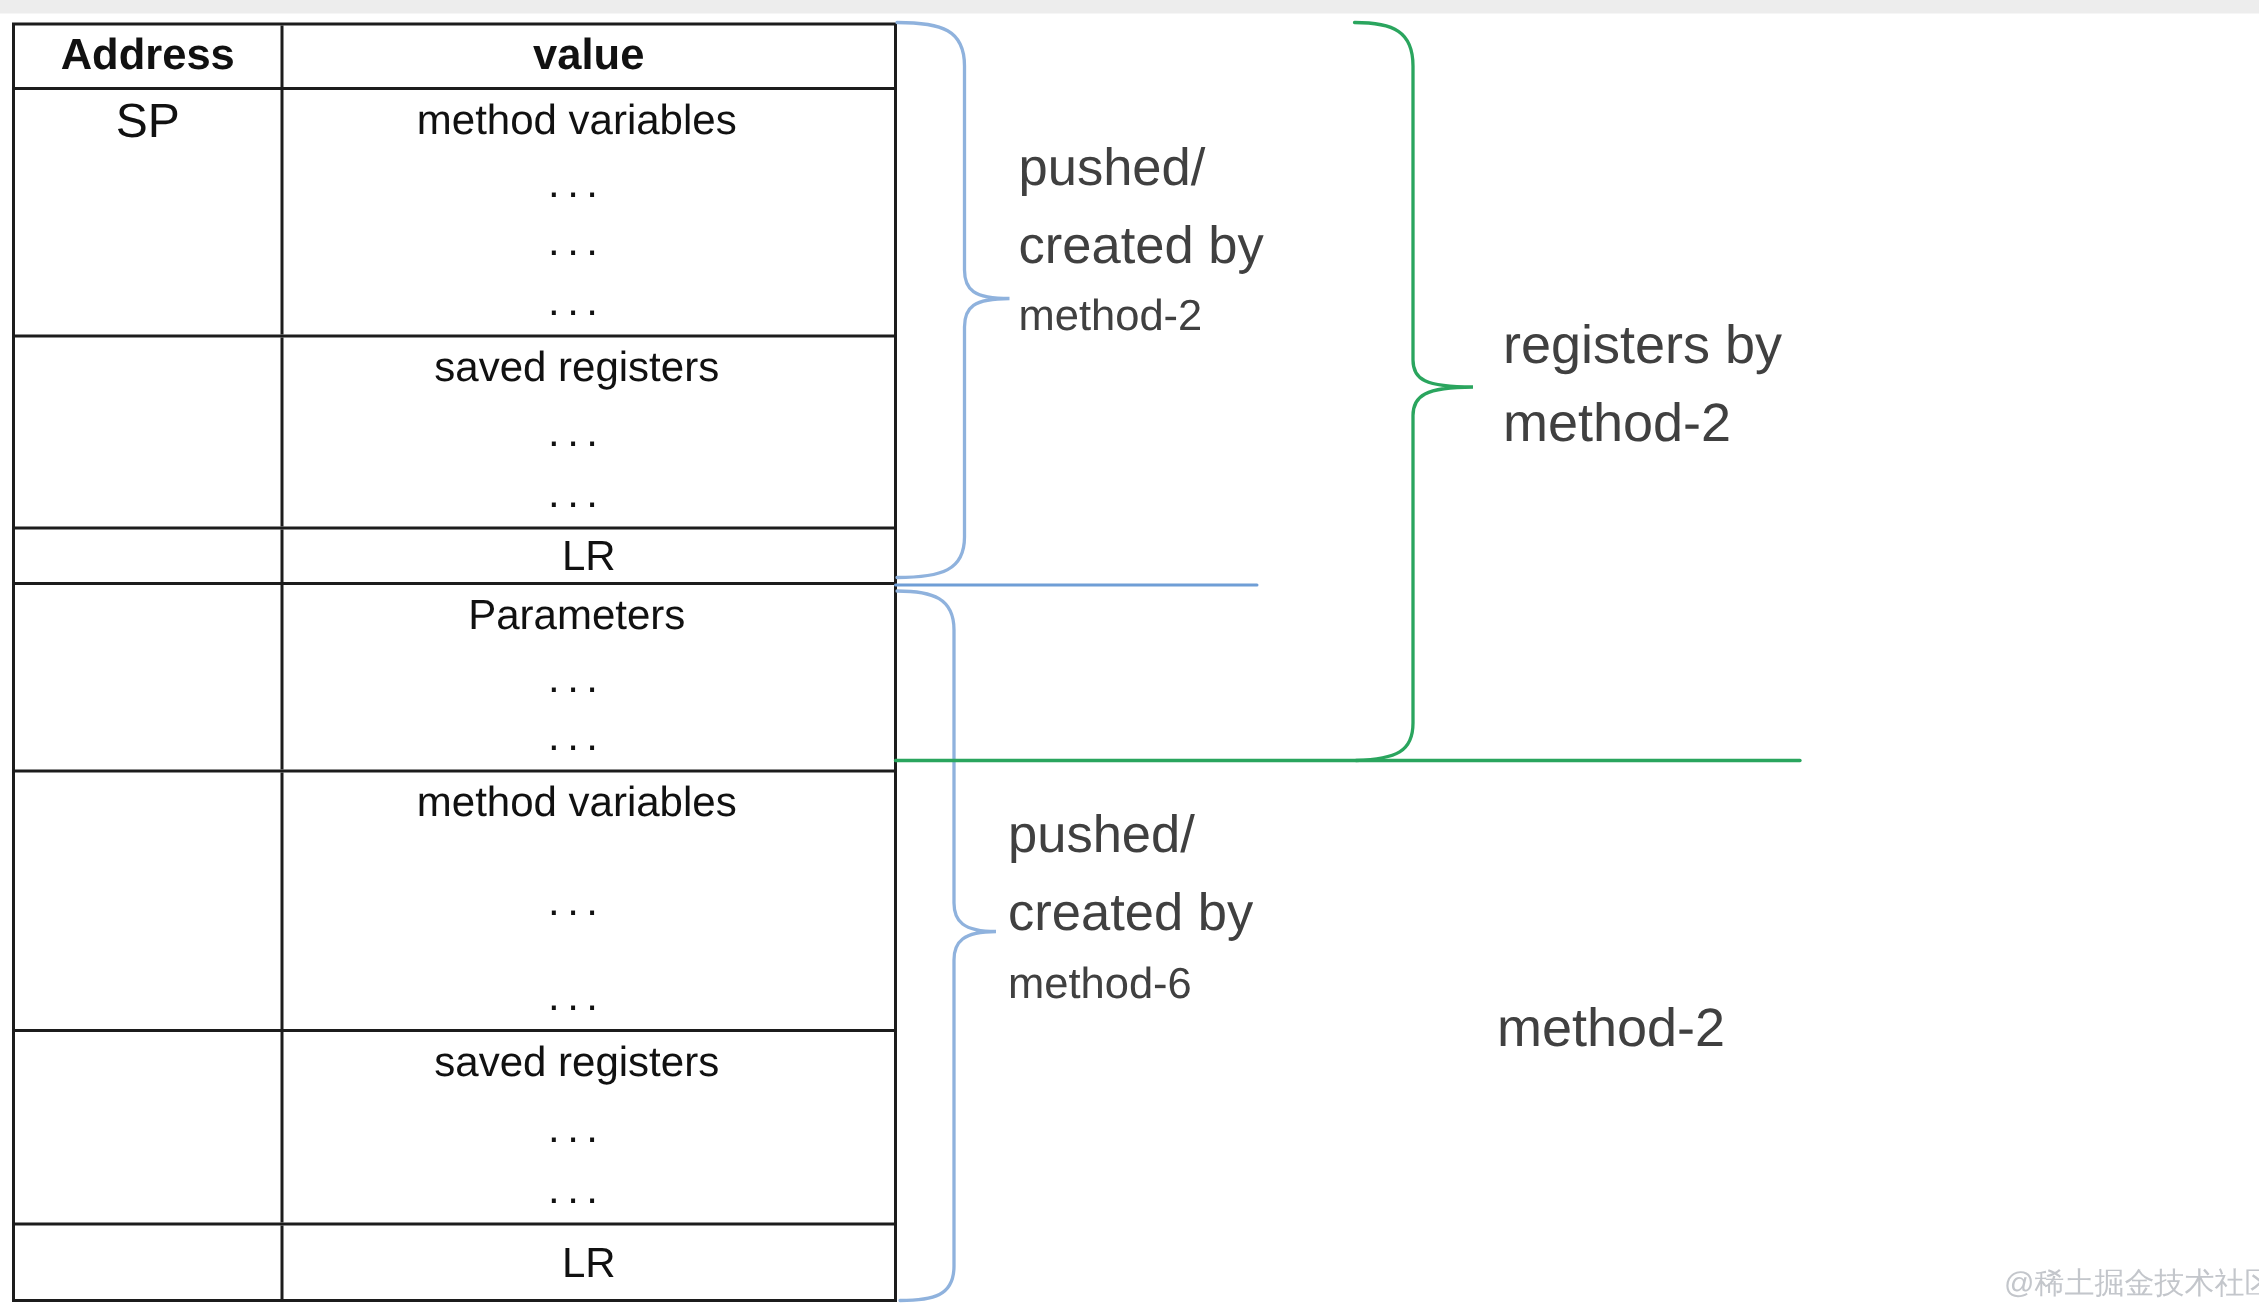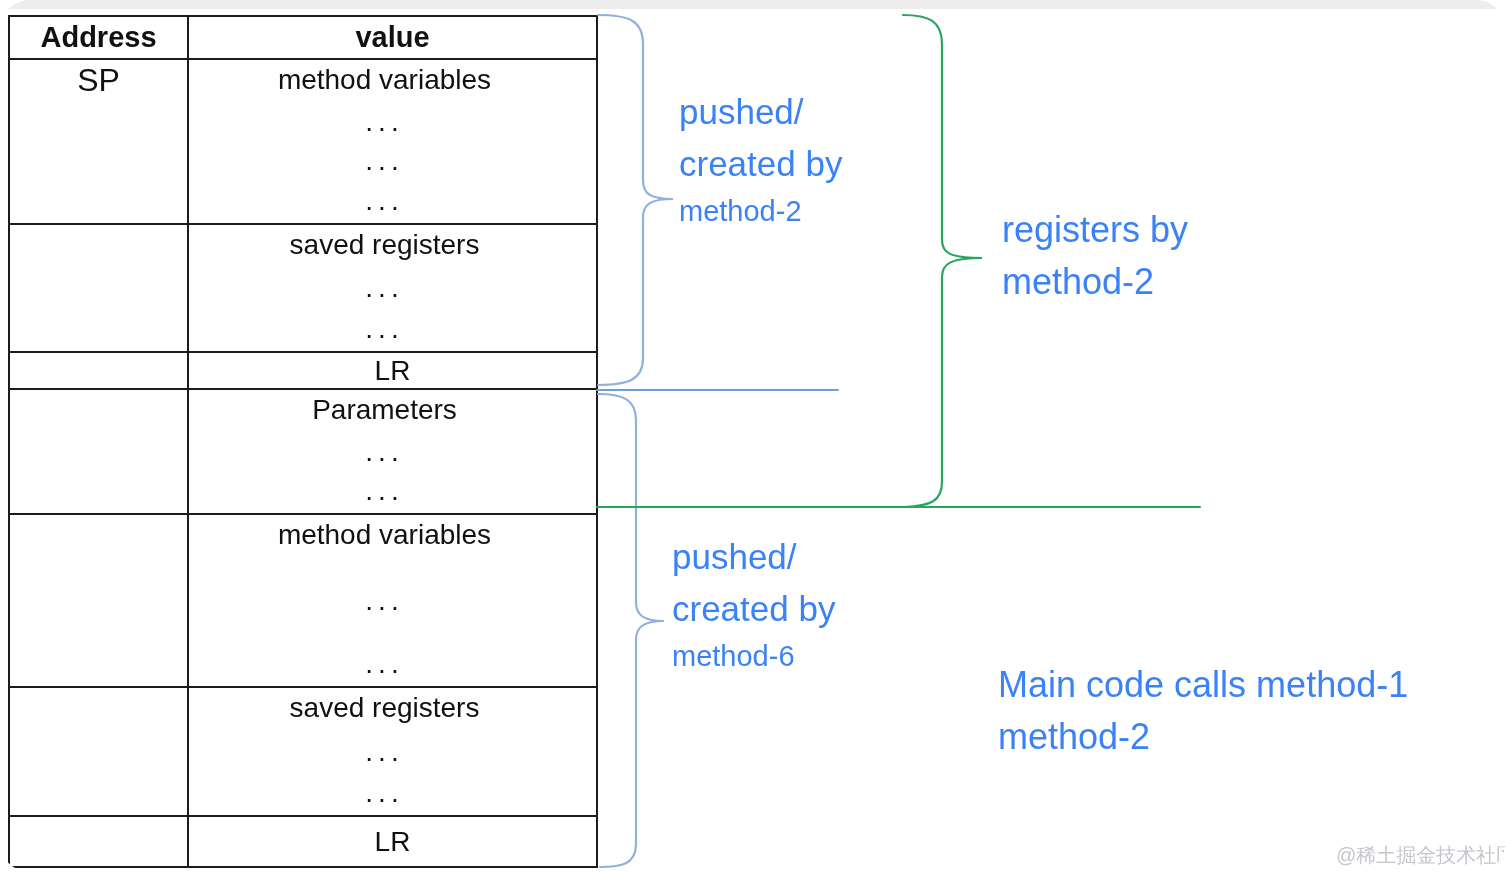--- a/index.html
+++ b/index.html
@@ -1,17 +1,17 @@
 <!DOCTYPE html>
 <html><head>
 <meta charset="utf-8">
 <style>
   html,body{margin:0;padding:0;background:#ffffff;}
   .canvas{position:relative;width:1506px;height:872px;background:#ffffff;overflow:hidden;
-          font-family:"Liberation Sans", sans-serif;border-radius:30px;}
+          font-family:"Liberation Sans", sans-serif;}
   .top-band{position:absolute;left:0;top:0;width:1506px;height:9px;background:#ededed;}
 
   
   .stack-table{position:absolute;left:8px;top:15px;width:590px;height:853px;
                border:2px solid #1c1c1c;box-sizing:border-box;display:flex;flex-direction:column;
                background:#ffffff;}
   .trow{display:flex;flex-direction:row;border-bottom:2px solid #1c1c1c;box-sizing:border-box;}
   .trow:last-child{border-bottom:none;flex:1;}
   .cell{box-sizing:border-box;}
   .addr{width:179px;border-right:2px solid #1c1c1c;display:flex;justify-content:center;
@@ -25,21 +25,21 @@
   .row0{height:165px;}
   .row1{height:128px;}
   .row2{height:37px;}
   .row3{height:125px;}
   .row4{height:173px;}
   .row5{height:129px;}
   .vline{line-height:30px;}
   .vline.dots{letter-spacing:5px;line-height:26px;}
 
   
-  .ann{position:absolute;color:#3b82f6;font-size:35px;line-height:52px;white-space:nowrap;}
+  .ann{position:absolute;color:#404040;font-size:35px;line-height:52px;white-space:nowrap;}
   .ann .sub{font-size:29px;line-height:42px;}
   .ann-pushed2{left:679px;top:86px;}
   .ann-discarded{left:1002px;top:204px;font-size:36px;}
   .ann-pushed1{left:672px;top:531px;}
   .ann-caption{left:998px;top:659px;font-size:36px;}
 
   .watermark{position:absolute;left:1336px;top:842px;font-size:20px;color:#c3c6cb;
              font-family:"Liberation Sans", sans-serif;white-space:nowrap;}
 
   svg.overlay{position:absolute;left:0;top:0;pointer-events:none;}
@@ -132,19 +132,18 @@
     <div>method-2</div>
   </div>
 
   <div class="ann ann-pushed1">
     <div>pushed/</div>
     <div>created by</div>
     <div class="sub">method-6</div>
   </div>
 
   <div class="ann ann-caption">
-    <div>Main code calls method-1</div>
     <div>method-2</div>
   </div>
 
   <div class="watermark">@稀土掘金技术社区</div>
 
 </div>
 
 </body></html>

